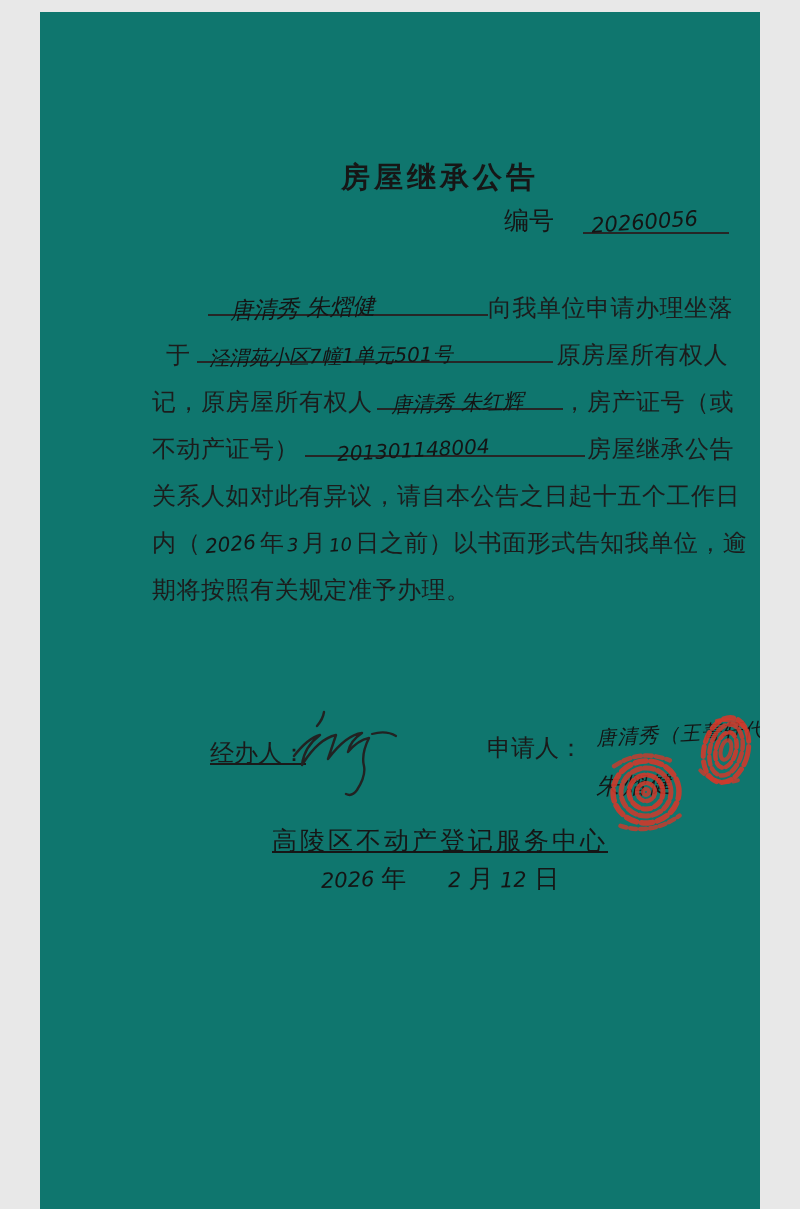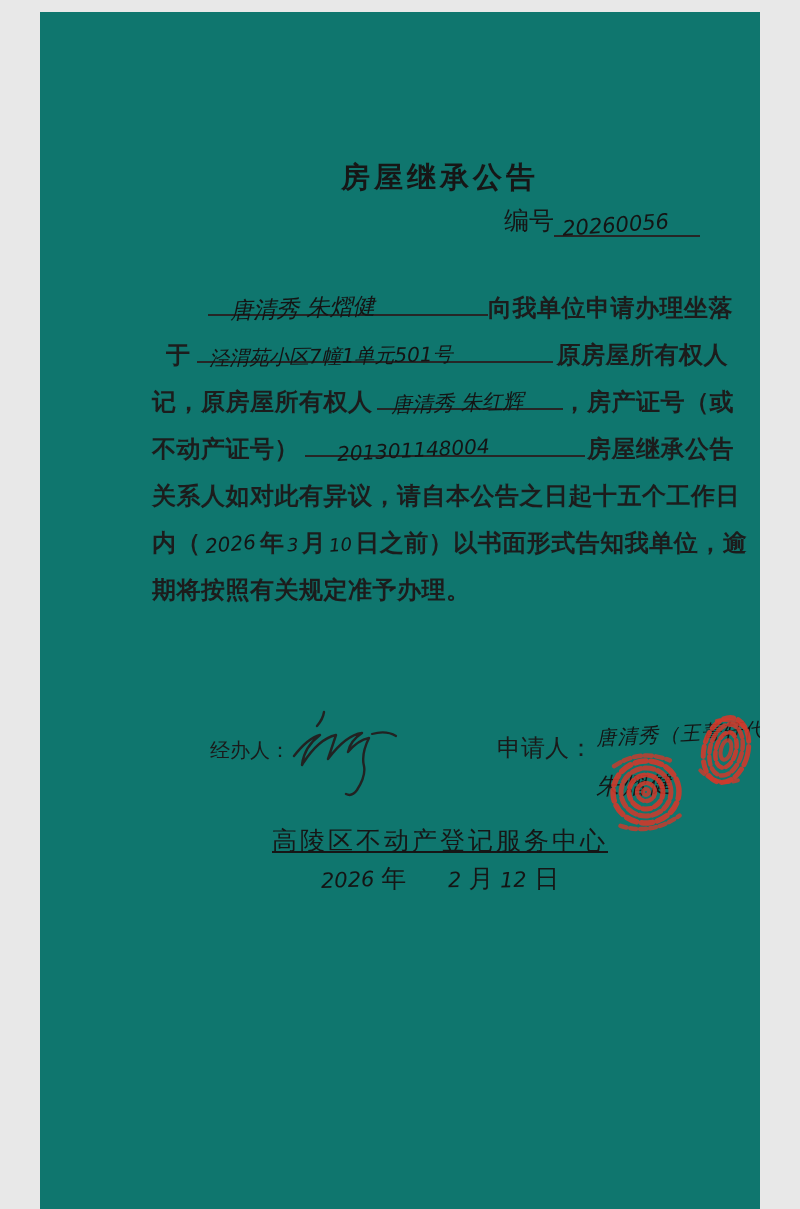--- a/index.html
+++ b/index.html
@@ -17,21 +17,21 @@
   .title{
     left:0;top:146px;width:800px;
     text-align:center;
     font-size:29px;font-weight:600;
     letter-spacing:4px;
     color:#161616;
   }
   .number-row{
     left:464px;top:192px;
     font-size:25px;
-    display:flex;align-items:flex-end;
+    display:flex;gap:29px;
   }
   .number-label{white-space:nowrap;color:#161616;}
   .blank{
     display:inline-block;
     border-bottom:2px solid #262626;
     vertical-align:baseline;
     position:relative;
   }
   .hw{
     font-family:"DejaVu Sans", sans-serif;
@@ -39,39 +39,39 @@
     color:#141414;
     display:inline-block;
     transform:rotate(-2deg);
     white-space:nowrap;
   }
   .number-blank{width:146px;height:28px;}
   .number-blank .hw{font-size:21px;margin-left:8px;transform:rotate(-4deg) translateY(2px);}
 
   .body-text{left:112px;top:272px;width:582px;font-size:24px;line-height:47px;color:#1c1c1c;}
   .bline{height:47px;white-space:nowrap;display:flex;align-items:baseline;}
-  .bline .txt{letter-spacing:0.5px;font-weight:bold;}
+  .bline .txt{letter-spacing:0.5px;}
   .b1-indent{width:56px;}
   .b1-blank{width:280px;height:30px;}
   .b1-blank .hw{font-size:23px;margin-left:22px;}
   .b2-prefix{margin-left:14px;}
   .b2-blank{width:356px;height:30px;margin-left:6px;margin-right:4px;}
   .b2-blank .hw{font-size:20px;margin-left:12px;transform:rotate(-1deg);}
   .b3-blank{width:206px;height:30px;margin-left:4px;}
   .b3-blank .hw{font-size:21px;margin-left:14px;}
   .b4-blank{width:310px;height:30px;margin-left:6px;margin-right:2px;}
   .b4-blank .hw{font-size:20px;margin-left:32px;transform:rotate(-3deg);}
   .hw-inline{font-size:20px;margin:0 4px;transform:rotate(-5deg);}
   .hw-small{font-size:18px;margin:0 3px;transform:rotate(-4deg);}
   .gap-year{display:inline-block;width:28px;}
 
-  .handler-row{left:170px;top:725px;font-size:20px;color:#1a1a1a;}
+  .handler-row{left:170px;top:725px;font-size:24px;color:#1a1a1a;text-decoration:underline;}
   .handler-sig{left:246px;top:688px;width:130px;height:100px;}
 
-  .applicant-label{left:457px;top:720px;font-size:24px;color:#1a1a1a;}
+  .applicant-label{left:447px;top:720px;font-size:24px;color:#1a1a1a;}
   .applicant1{left:556px;top:708px;font-size:20px;}
   .applicant1 .hw{transform:rotate(-3deg);letter-spacing:1px;}
   .applicant2{left:556px;top:758px;font-size:23px;}
   .applicant2 .hw{transform:rotate(-2deg);letter-spacing:3px;}
 
   .fp{pointer-events:none;}
   .fp1{left:650px;top:692px;width:72px;height:92px;}
   .fp2{left:556px;top:736px;width:100px;height:88px;}
 
   .org-line{left:0;top:812px;width:800px;text-align:center;font-size:25px;letter-spacing:3px;color:#161616;text-decoration:underline;}

